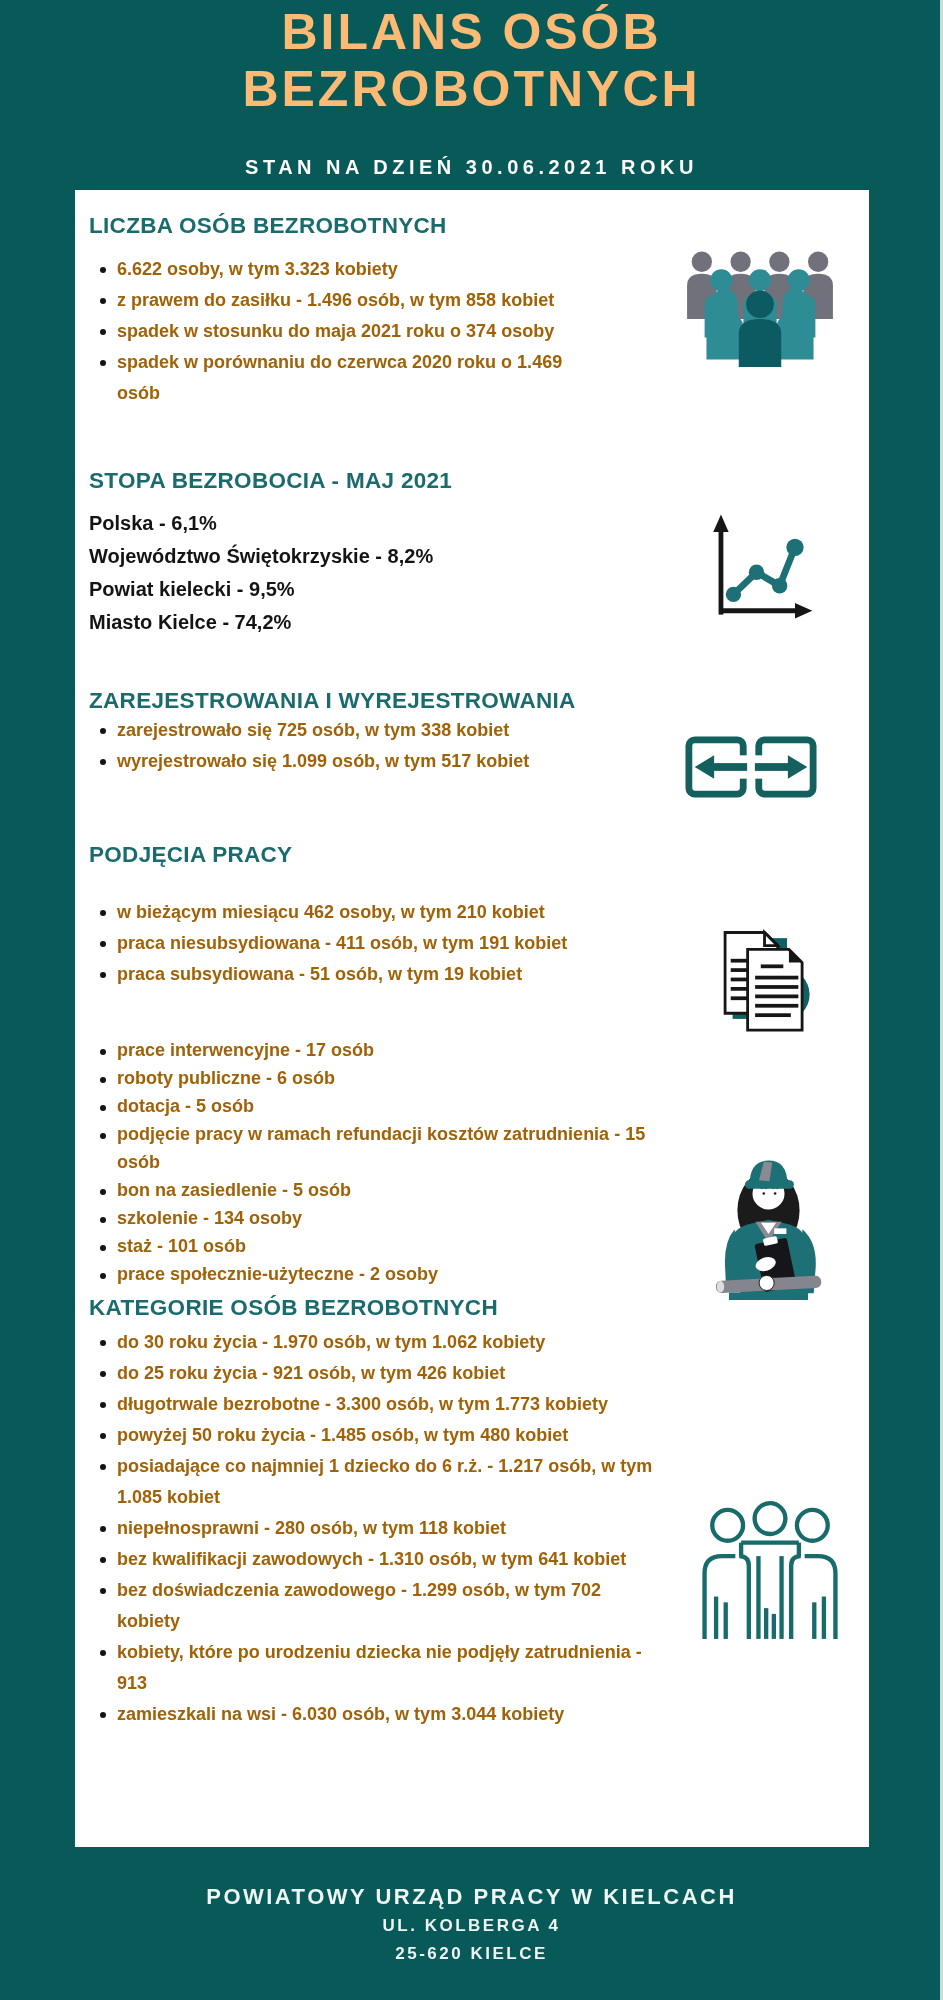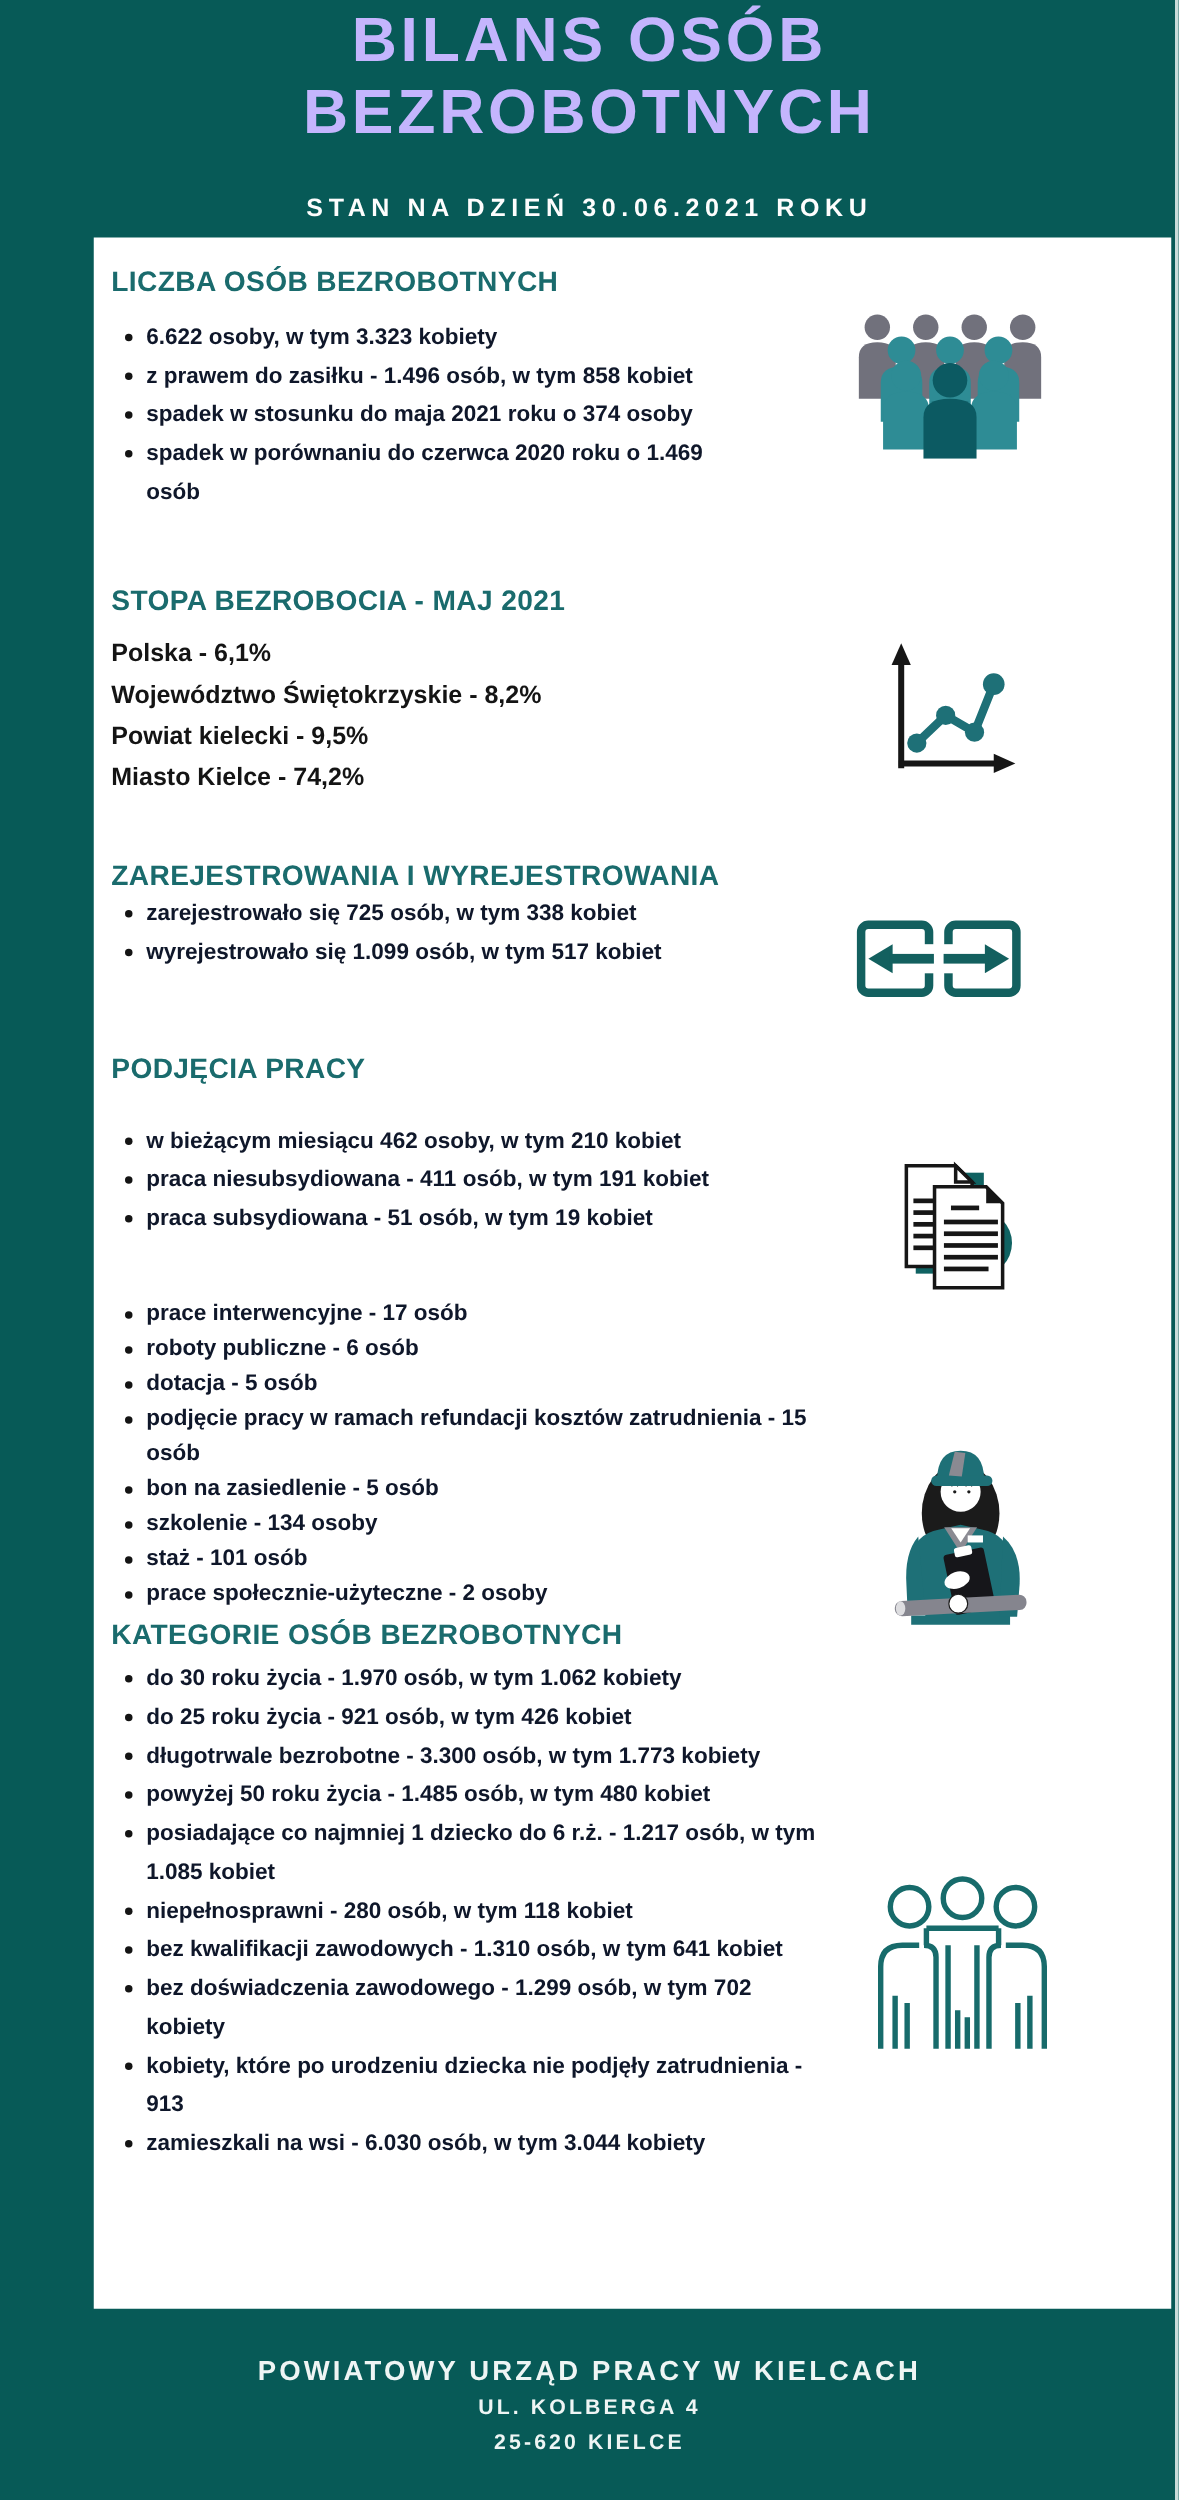--- a/index.html
+++ b/index.html
@@ -1,32 +1,32 @@
 <!DOCTYPE html>
 <html lang="pl"><head>
 <meta charset="utf-8">
 <style>
   html,body{margin:0;padding:0;}
   body{width:943px;height:2000px;background:#075a57;font-family:"Liberation Sans",sans-serif;}
   .poster{position:relative;width:943px;height:2000px;background:#075a57;overflow:hidden;}
   .edge-strip{position:absolute;right:0;top:0;width:3px;height:100%;background:#c9dcda;}
 
   
-  .title{position:absolute;top:4px;left:0;width:100%;text-align:center;color:#c4b5fd;
+  .title{position:absolute;top:4px;left:0;width:100%;text-align:center;color:#fdba74;
          font-weight:bold;font-size:50px;line-height:57px;letter-spacing:3px;}
   .subtitle{position:absolute;top:156px;left:0;width:100%;text-align:center;color:#fdfdfd;
             font-weight:bold;font-size:20px;letter-spacing:4.5px;}
 
   
-  .card{position:absolute;left:75px;top:190px;width:862px;height:1657px;background:#ffffff;box-sizing:border-box;}
+  .card{position:absolute;left:75px;top:190px;width:794px;height:1657px;background:#ffffff;box-sizing:border-box;}
   .content{padding:22px 0 0 14px;}
 
   section h2{margin:0;color:#1a6b6d;font-size:22.5px;line-height:28px;font-weight:bold;letter-spacing:.3px;}
   section ul{list-style:none;margin:0;padding:0;}
-  section li{position:relative;padding-left:28px;color:#0f172a;font-size:18px;line-height:31px;font-weight:600;}
+  section li{position:relative;padding-left:28px;color:#a16207;font-size:18px;line-height:31px;font-weight:600;}
   section li::before{content:"";position:absolute;left:11px;top:13px;width:6px;height:6px;border-radius:50%;background:#141414;}
   .plain .line{color:#141414;font-size:20px;line-height:33px;font-weight:600;}
 
   .s1{margin-top:0;}      .s1 h2{margin-bottom:14px;} .s1 li{max-width:480px;}
   .s2{margin-top:58px;}   .s2 h2{margin-bottom:12px;}
   .s3{margin-top:48px;}   .s3 h2{} .s3 li{max-width:560px;}
   .s4{margin-top:64px;}   .s4 h2{margin-bottom:28px;} .s4 li{max-width:560px;}
   .s5{margin-top:46px;}   .s5 h2{margin-bottom:6px;}  .s5 li{max-width:545px;line-height:28px;}
   .s6{margin-top:6px;}    .s6 h2{margin-bottom:5px;}  .s6 li{max-width:545px;}
 

